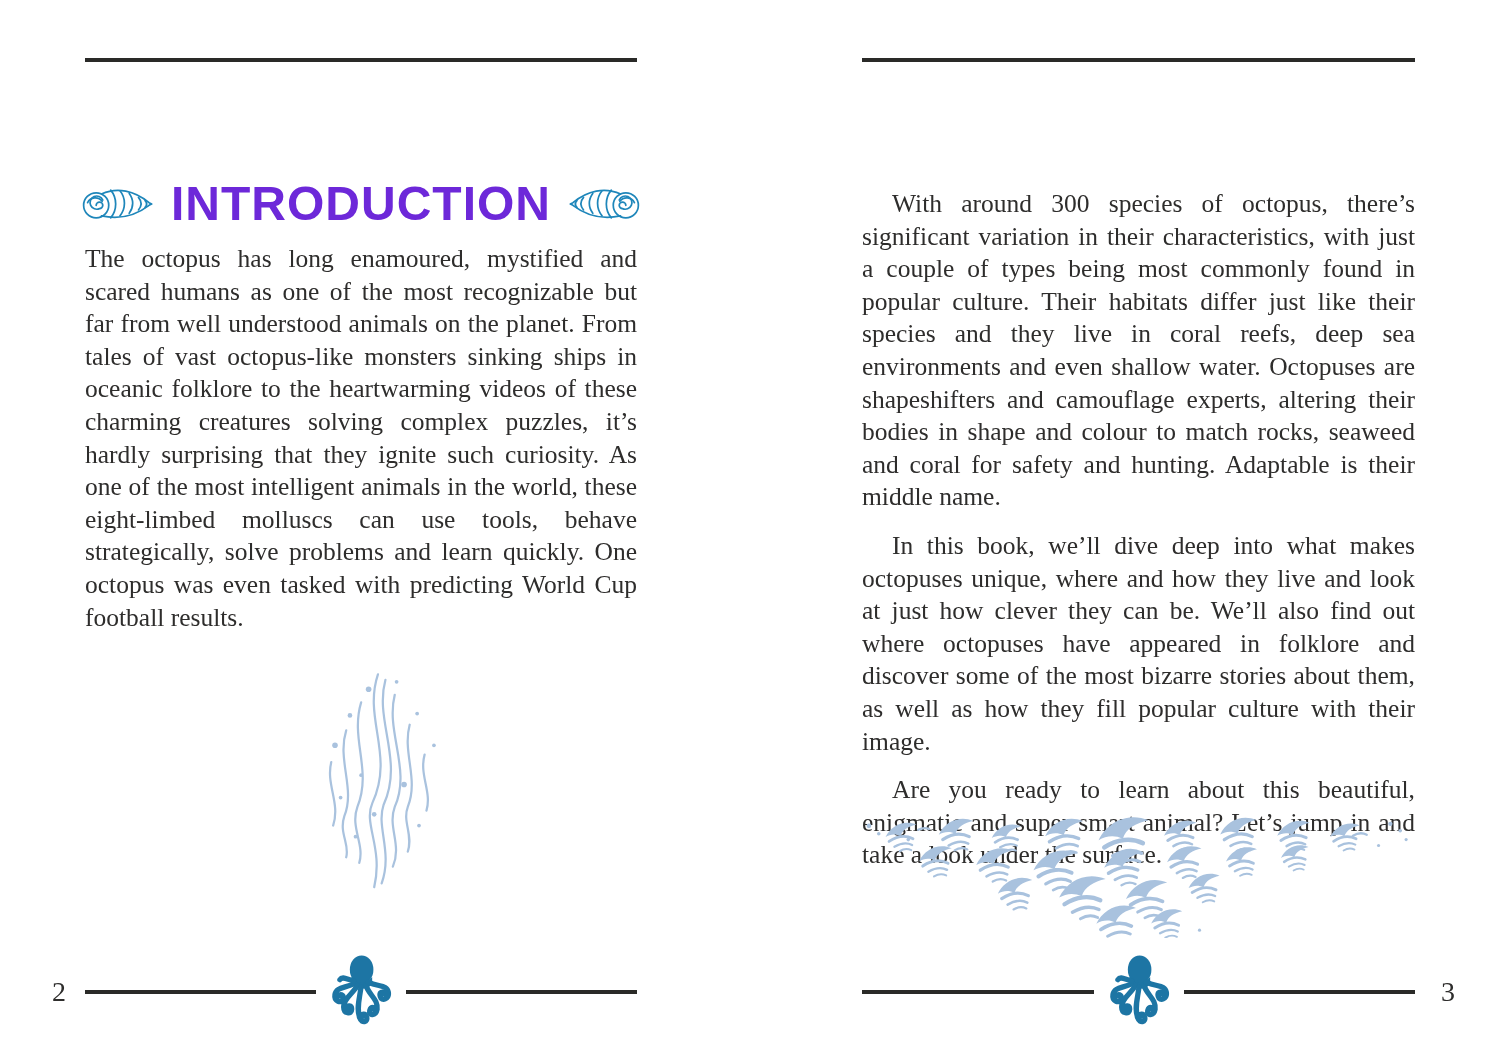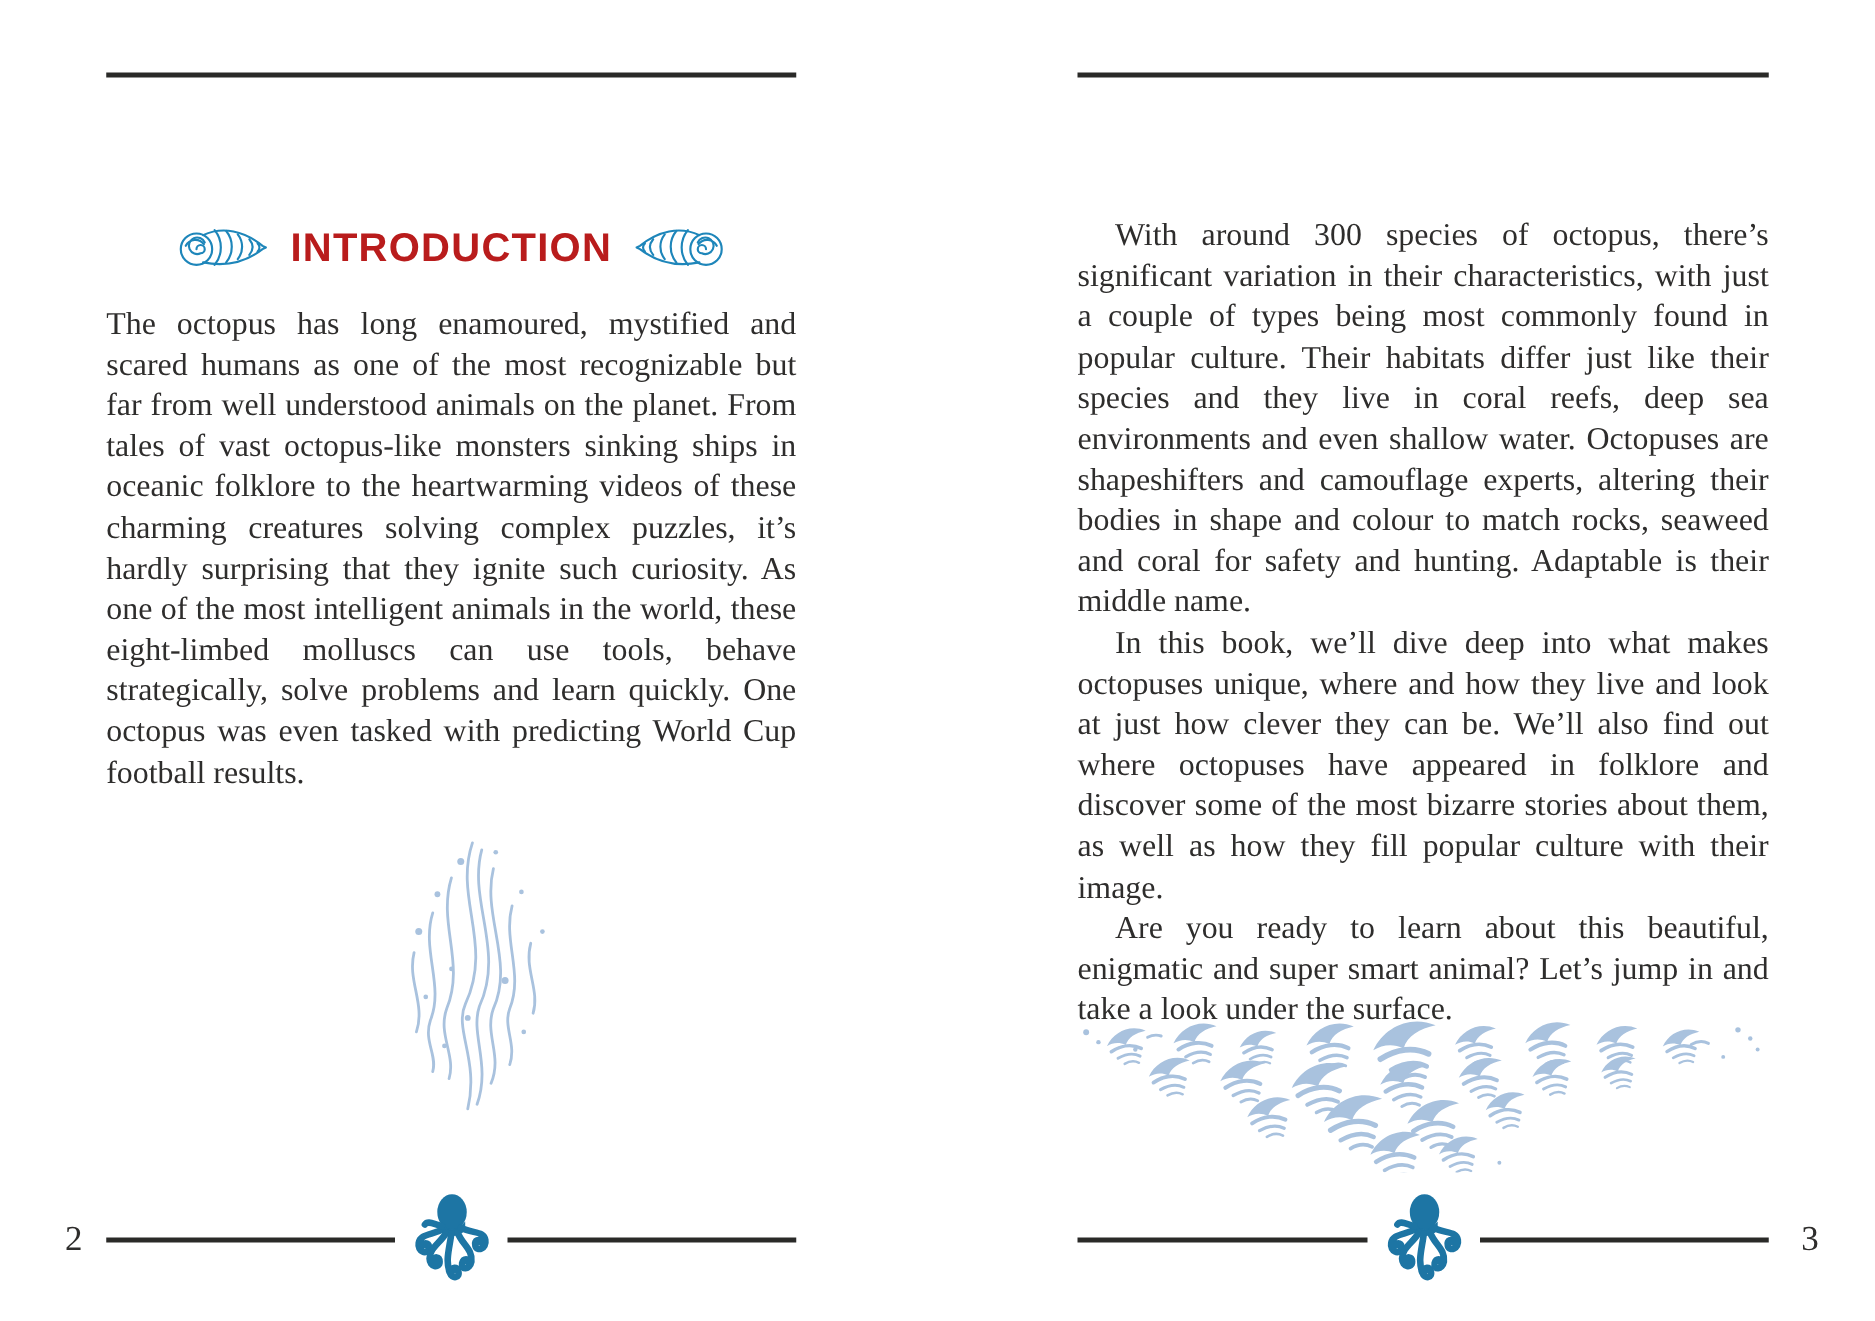--- a/index.html
+++ b/index.html
@@ -11,28 +11,28 @@
   }
   *{box-sizing:border-box;margin:0;padding:0;}
   html,body{width:1500px;height:1057px;background:#ffffff;overflow:hidden;}
   .spread{position:relative;width:1500px;height:1057px;background:#ffffff;}
   .page{position:absolute;top:0;height:100%;}
   .page-left{left:85px;width:552px;}
   .page-right{left:862px;width:553px;}
   .rule-top{position:absolute;top:58px;left:0;right:0;height:4px;background:var(--rule);}
   
   .heading-row{position:absolute;top:176px;left:0;right:0;display:flex;justify-content:center;align-items:center;gap:18px;}
-  .chapter-title{font-family:"Liberation Sans",sans-serif;font-weight:800;font-size:32px;letter-spacing:1px;color:#b91c1c;white-space:nowrap;}
+  .chapter-title{font-family:"Liberation Sans",sans-serif;font-weight:800;font-size:48px;letter-spacing:1px;color:#6d28d9;white-space:nowrap;}
   .shell{width:74px;height:44px;flex:0 0 auto;}
   .flip{transform:scaleX(-1);}
   
   .body-text{position:absolute;left:0;right:0;font-family:"Liberation Serif",serif;font-size:25.5px;line-height:32.6px;color:var(--text);text-align:justify;hyphens:none;}
   .body-left{top:243px;font-family:Liberation Serif, serif;}
   .body-right{top:172px;}
-  .body-right p{text-indent:30px;}
+  .body-right p{text-indent:30px;margin-top:16px;}
   
   .seaweed{position:absolute;left:222px;top:658px;width:140px;height:252px;}
   .waves{position:absolute;left:0;top:816px;width:553px;height:122px;}
   
   .footer{position:absolute;top:952px;left:0;right:0;height:80px;display:flex;align-items:center;}
   .frule{flex:1 1 auto;height:4px;background:var(--rule);}
   .octo-wrap{flex:0 0 auto;margin:0 14px;}
   .octopus{width:62px;height:78px;display:block;}
   .pnum{position:absolute;top:976px;font-family:"Liberation Serif",serif;font-size:28px;line-height:32px;color:var(--text);}
   .pnum-left{left:-33px;}

